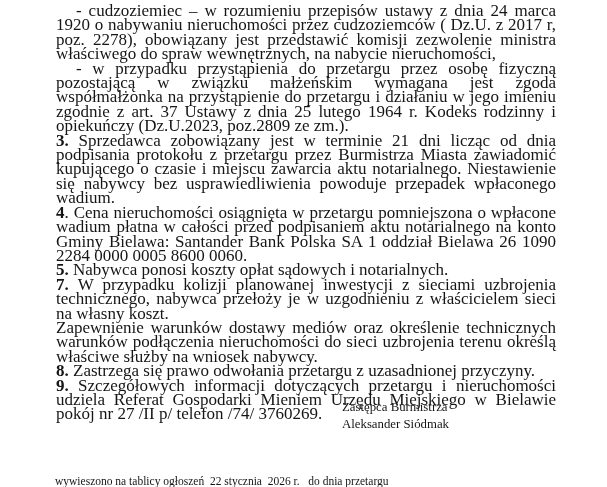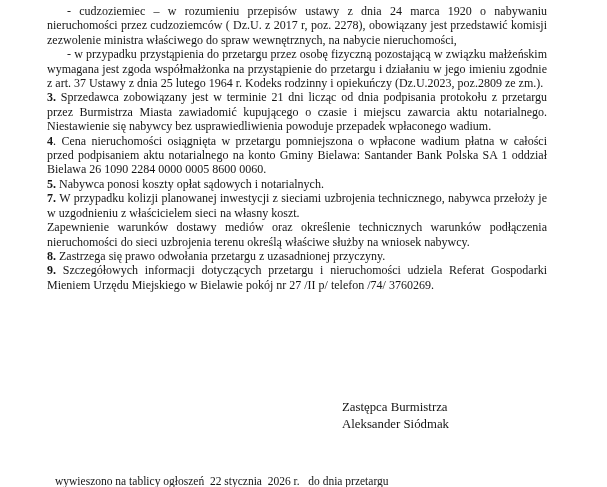--- a/index.html
+++ b/index.html
@@ -11,24 +11,24 @@
     position: relative;
     width: 607px;
     height: 487px;
     background: #ffffff;
     color: #151515;
     font-family: "Liberation Serif", serif;
     overflow: hidden;
   }
   .body-text {
     position: absolute;
-    left: 47px;
+    left: 56px;
     top: 4px;
     width: 500px;
-    font-size: 12px;
+    font-size: 17px;
     line-height: 14.4px;
     text-align: justify;
   }
   .body-text p {
     margin: 0;
     padding: 0;
   }
   .body-text p.indent {
     text-indent: 20px;
   }

